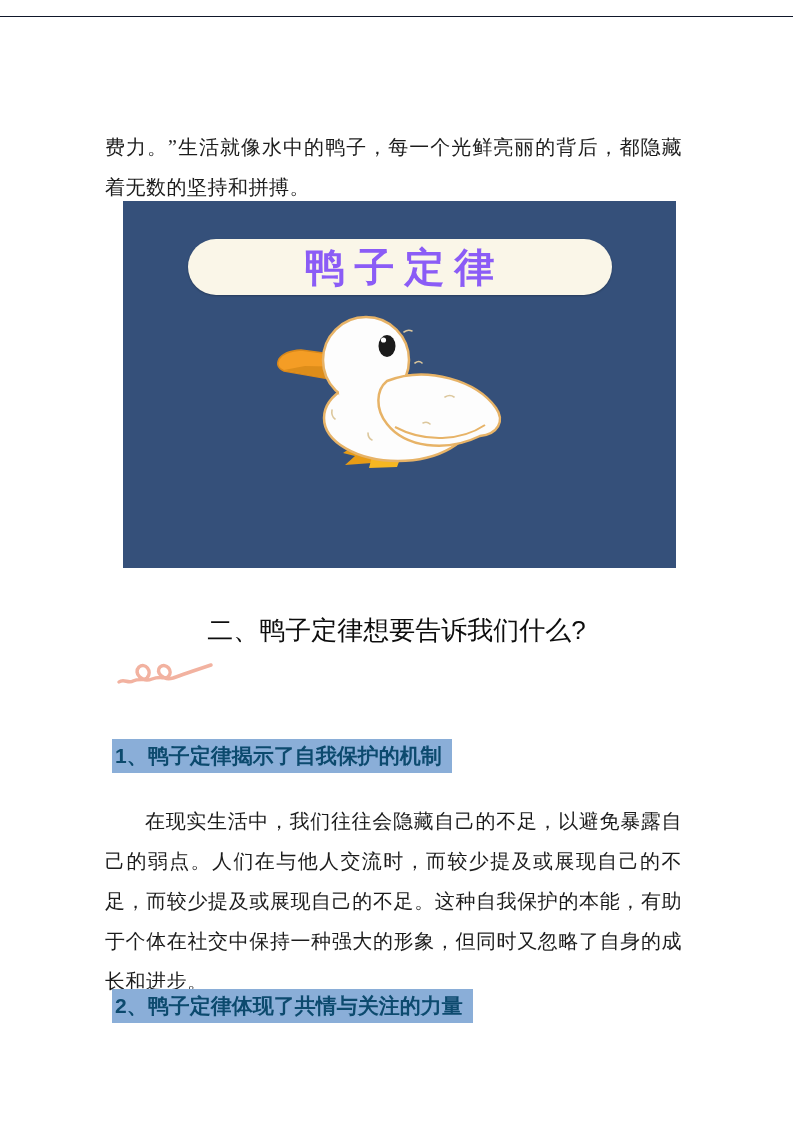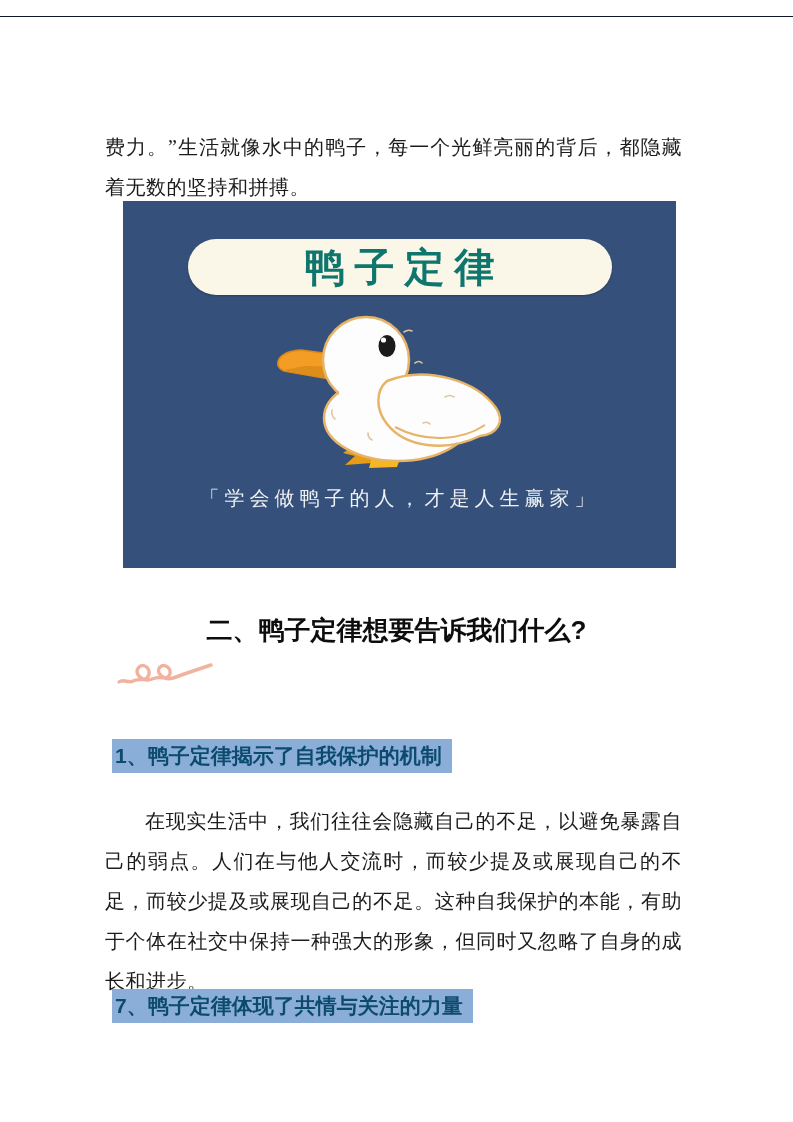--- a/index.html
+++ b/index.html
@@ -36,41 +36,41 @@
     width:424px;height:56px;
     background:#faf6e8;
     border-radius:30px;
     display:flex;align-items:center;justify-content:center;
     box-shadow:0 1px 2px rgba(0,0,0,0.25);
   }
   .poster-title{
     font-family:Liberation Serif, serif;
     font-weight:bold;
     font-size:40px;
-    color:#0f766e;
+    color:#8b5cf6;
     letter-spacing:10px;
     text-indent:10px;
     white-space:nowrap;
   }
   .duck{position:absolute;left:152px;top:114px;width:234px;height:158px;}
   .poster-caption{
     position:absolute;left:0;right:0;top:284px;
     text-align:center;
     font-family:"Liberation Sans","DejaVu Sans",sans-serif;
     font-size:20px;
     color:#eef1f4;
     letter-spacing:5px;
     white-space:nowrap;
   }
   
   .section-heading{
     position:absolute;left:0;top:596px;width:793px;
     text-align:center;
     font-family:"Liberation Sans","DejaVu Sans",sans-serif;
-    font-weight:bold;
+    font-weight:normal;
     font-size:26px;
     color:#0d0d0d;
     letter-spacing:0px;
   }
   
   .squiggle{position:absolute;left:116px;top:640px;}
   
   .sub-heading{
     position:absolute;left:112px;
   }
@@ -123,32 +123,31 @@
       <g stroke="#dcc79c" stroke-width="1.6" fill="none" stroke-linecap="round">
         <path d="M129,17 q4,-3 8,-1"></path>
         <path d="M140,48 q4,-3 7,0"></path>
         <path d="M57,95 q-1,6 3,9"></path>
         <path d="M93,118 q0,5 4,7"></path>
         <path d="M170,82 q5,-3 9,0"></path>
         <path d="M148,108 q4,-2 7,1"></path>
       </g>
     </svg>
 
-    <div class="poster-caption">「学会做鸭子的人，才是人生赢家」</div>
   </div>
 
   <div class="section-heading">二、鸭子定律想要告诉我们什么?</div>
 
   <svg class="squiggle" width="100" height="32" viewBox="0 0 100 32" aria-hidden="true">
     <path d="M3,25 C8,21 12,27 17,24 C23,21 28,24 31,21 C37,14 29,5 23,10 C17,16 26,26 36,22 C44,19 48,22 52,20 C58,14 50,5 44,10 C39,15 47,24 57,21 C68,17 80,13 95,8" fill="none" stroke="#f2b2a0" stroke-width="3.5" stroke-linecap="round"></path>
   </svg>
 
   <div class="sub-heading sub-heading-1">
     <span class="hl">1、鸭子定律揭示了自我保护的机制</span>
   </div>
 
   <p class="body-text sub-body">在现实生活中，我们往往会隐藏自己的不足，以避免暴露自己的弱点。人们在与他人交流时，而较少提及或展现自己的不足，而较少提及或展现自己的不足。这种自我保护的本能，有助于个体在社交中保持一种强大的形象，但同时又忽略了自身的成长和进步。</p>
 
   <div class="sub-heading sub-heading-2">
-    <span class="hl">7、鸭子定律体现了共情与关注的力量</span>
+    <span class="hl">2、鸭子定律体现了共情与关注的力量</span>
   </div>
 
 </div>
 
 </body></html>

